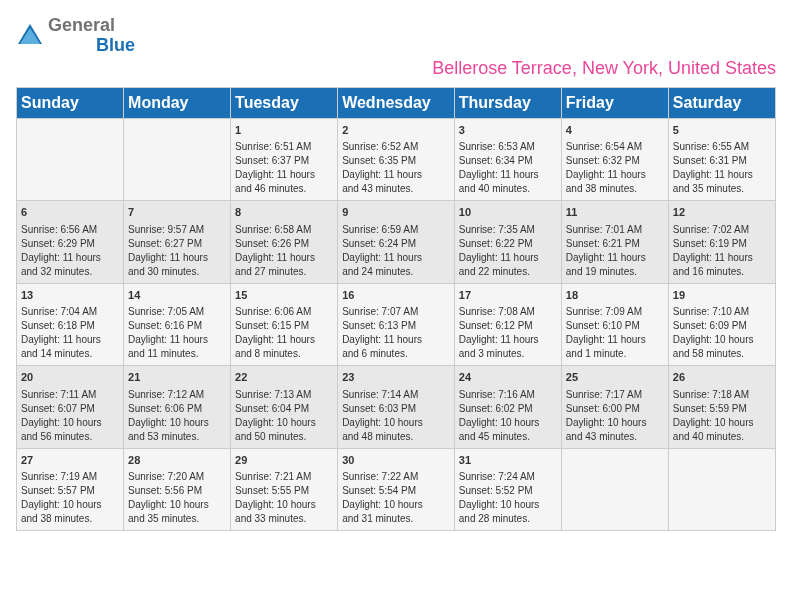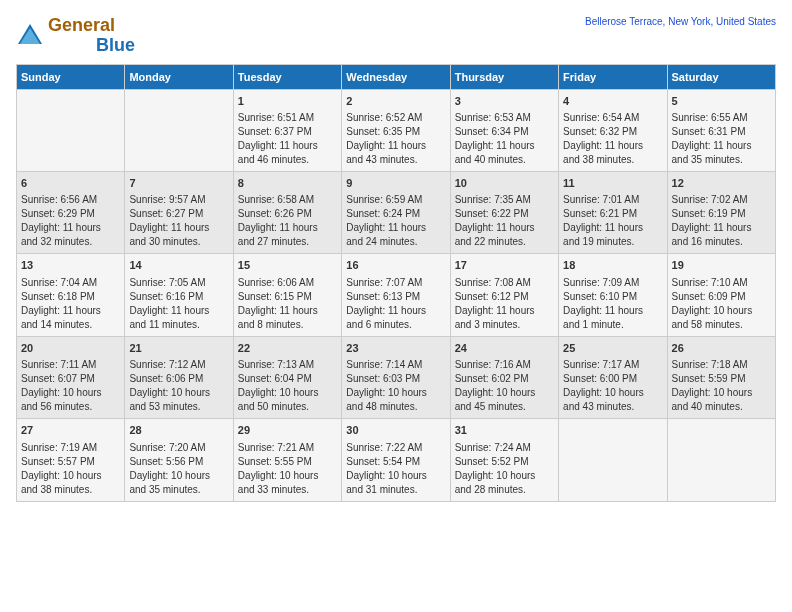--- a/index.html
+++ b/index.html
@@ -20,46 +20,47 @@
       display: flex;
       align-items: center;
       gap: 4px;
     }
     .logo-text {
       font-size: 18px;
       font-weight: bold;
       color: #333;
       line-height: 1.1;
     }
-    .logo-text span { color: #a16207; }
+    .logo-text span { color: #737373; }
     .logo-icon {
       width: 28px;
       height: 28px;
     }
     .title-block { text-align: right; }
     .month-title {
       font-size: 32px;
       font-weight: bold;
       color: #333;
     }
     .subtitle {
-      font-size: 10px;
-      color: #1d4ed8;
+      font-size: 18px;
+      color: #ec4899;
+      margin-top: 42px;
     }
     table {
       width: 100%;
       border-collapse: collapse;
       font-size: 10.5px;
     }
     thead tr th {
       background-color: #1a6fb5;
       color: #fff;
       padding: 6px 4px;
       text-align: left;
-      font-size: 11px;
+      font-size: 16px;
       font-weight: bold;
       border: 1px solid #ccc;
     }
     tbody tr td {
       border: 1px solid #ccc;
       vertical-align: top;
       padding: 4px;
       height: 80px;
       color: #333;
       font-size: 10px;

